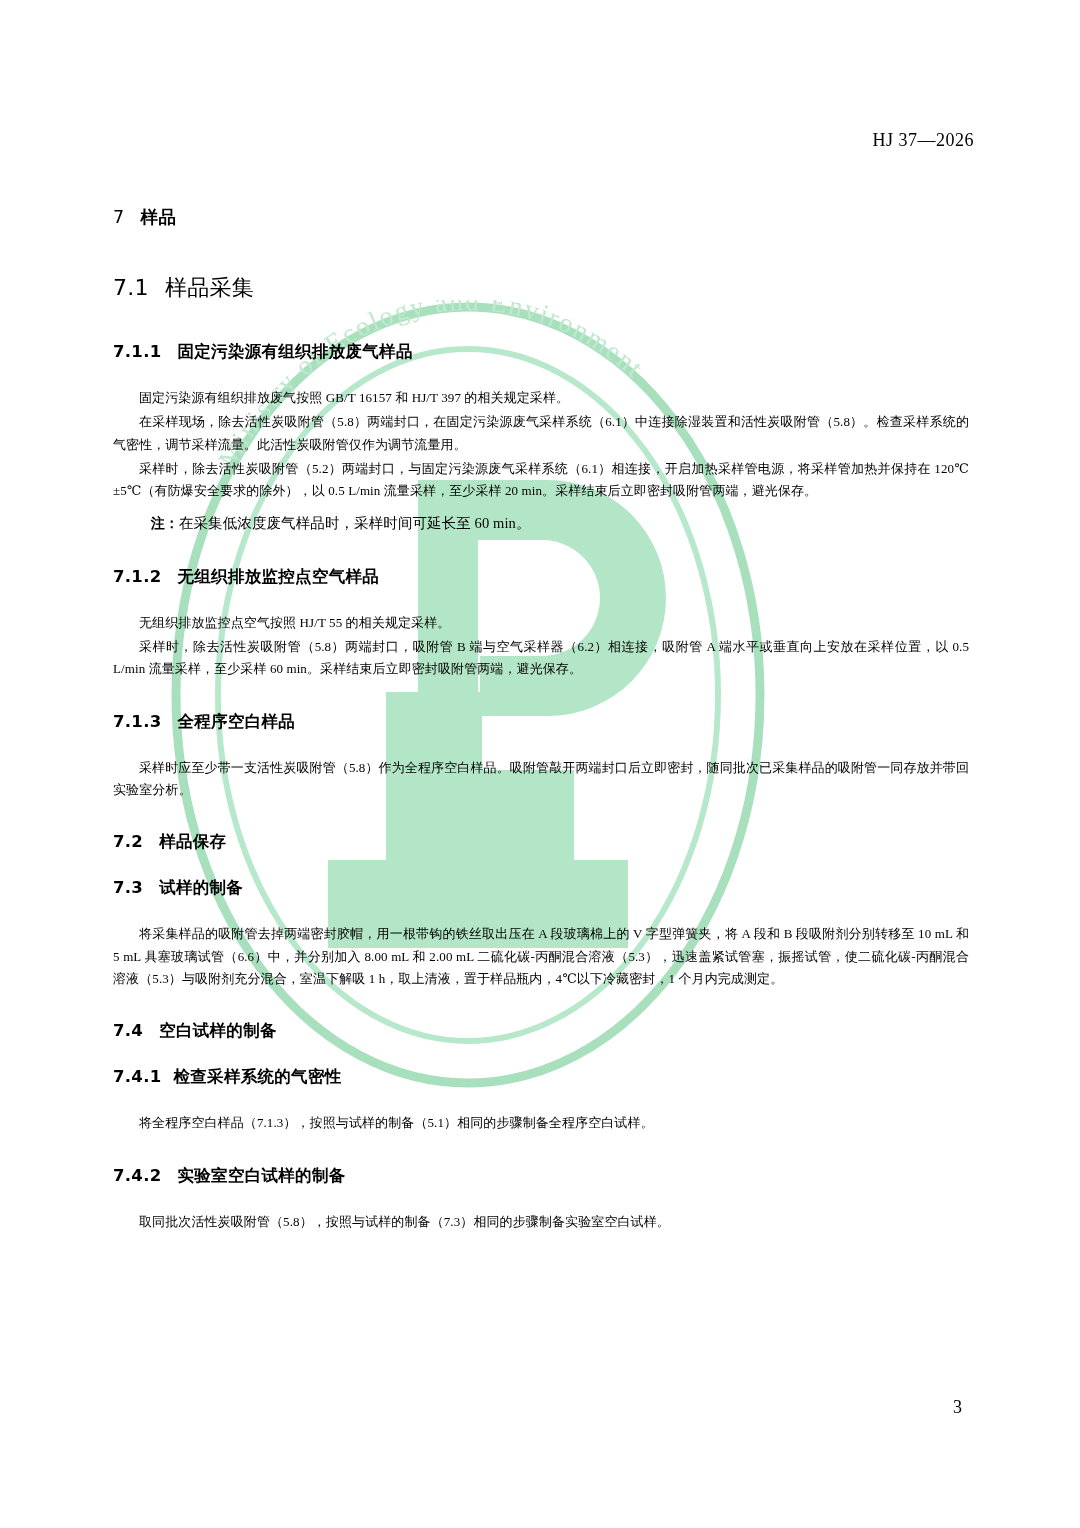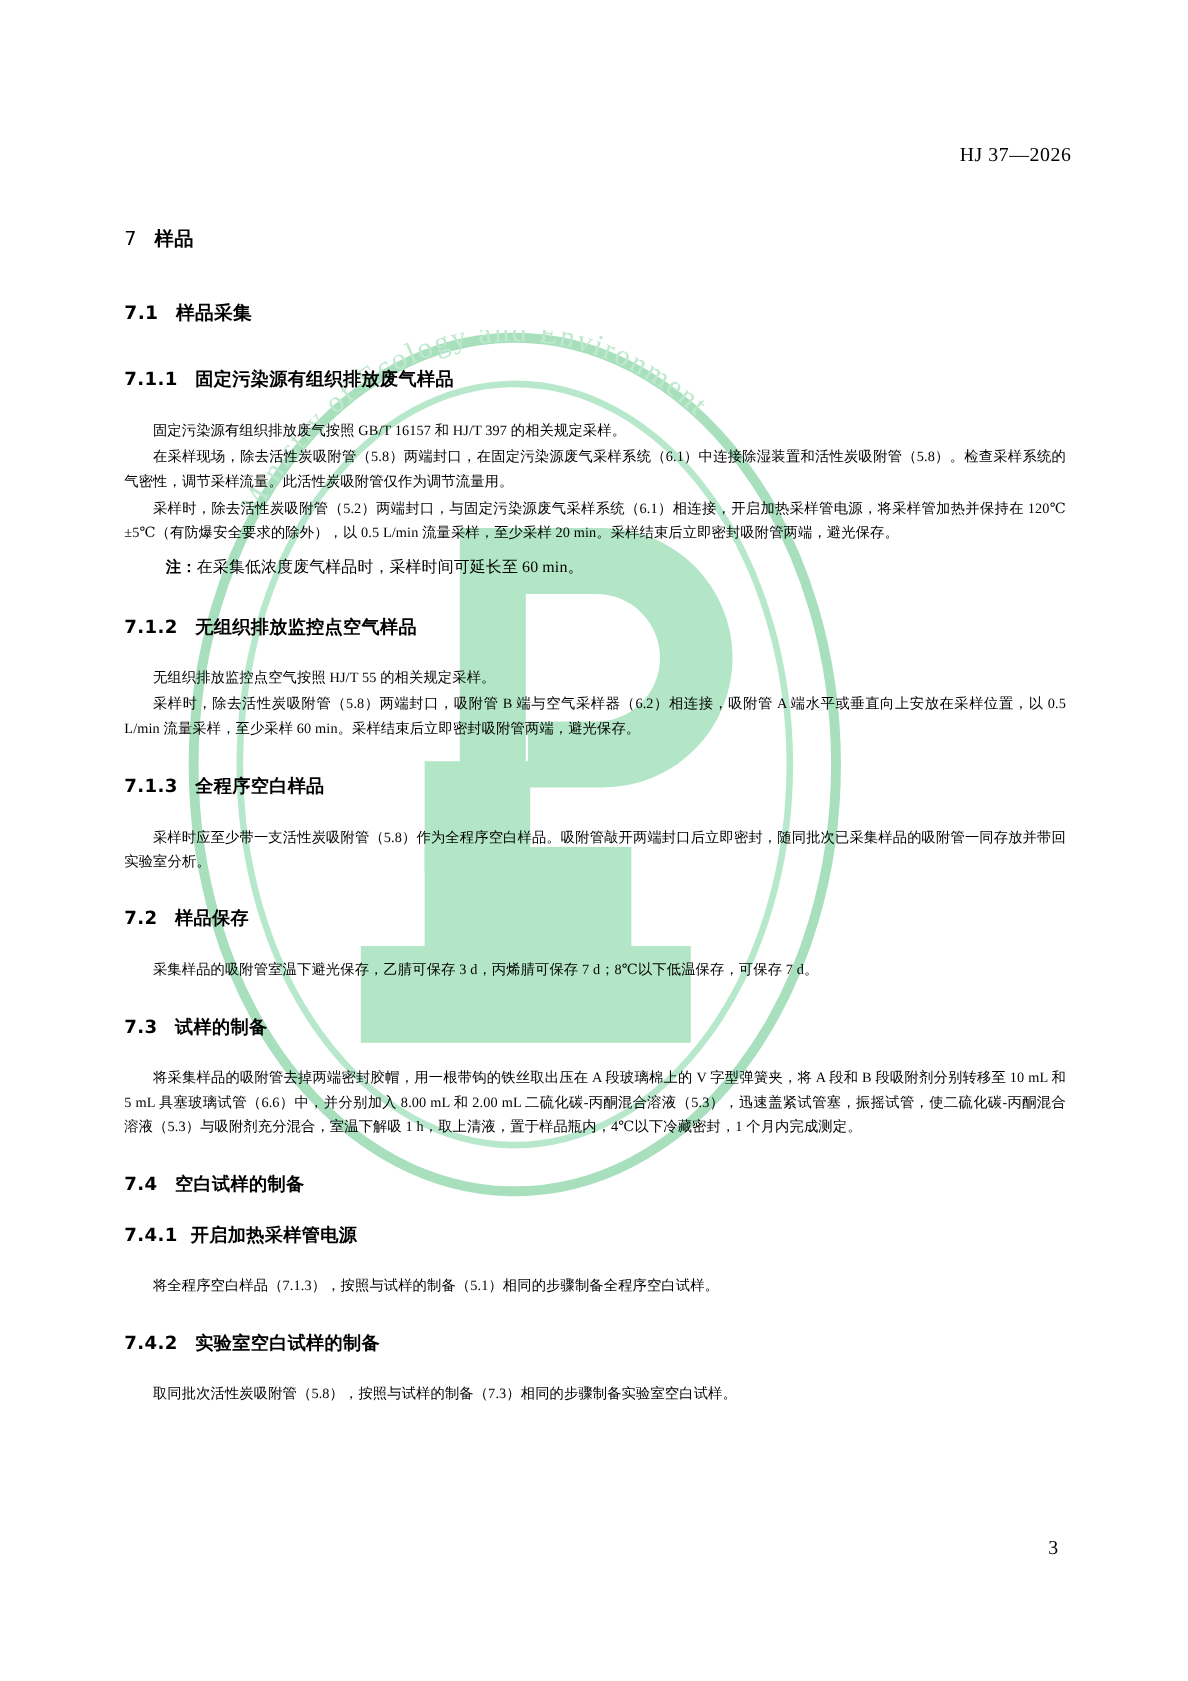--- a/index.html
+++ b/index.html
@@ -63,22 +63,22 @@
     font-weight: bold;
     font-size: 17.5px;
     margin: 0 0 44px 0;
     letter-spacing: 0.4px;
   }
   .h1 .num { font-weight: normal; }
   .h1 .num::after { content: ""; }
 
   .h2 {
     font-family: "DejaVu Sans", "Liberation Sans", sans-serif;
-    font-weight: bold;
-    font-size: 17px;
+    font-weight: normal;
+    font-size: 22px;
     margin: 0 0 38px 0;
     letter-spacing: 0.3px;
   }
 
   .h3 {
     font-family: "DejaVu Sans", "Liberation Sans", sans-serif;
     font-weight: bold;
     font-size: 16.5px;
     margin: 0 0 24px 0;
     letter-spacing: 0.3px;
@@ -185,33 +185,30 @@
       </div>
 
       <div class="h3"><span>7.1.3</span><span class="h-sp"></span><span>全程序空白样品</span></div>
 
       <div class="blk">
         <p class="para">采样时应至少带一支活性炭吸附管（5.8）作为全程序空白样品。吸附管敲开两端封口后立即密封，随同批次已采集样品的吸附管一同存放并带回实验室分析。</p>
       </div>
 
       <div class="h3"><span>7.2</span><span class="h-sp"></span><span>样品保存</span></div>
 
-      <div class="blk">
-        <p class="para">采集样品的吸附管室温下避光保存，乙腈可保存 3 d，丙烯腈可保存 7 d；8℃以下低温保存，可保存 7 d。</p>
-      </div>
 
       <div class="h3"><span>7.3</span><span class="h-sp"></span><span>试样的制备</span></div>
 
       <div class="blk">
         <p class="para">将采集样品的吸附管去掉两端密封胶帽，用一根带钩的铁丝取出压在 A 段玻璃棉上的 V 字型弹簧夹，将 A 段和 B 段吸附剂分别转移至 10 mL 和 5 mL 具塞玻璃试管（6.6）中，并分别加入 8.00 mL 和 2.00 mL 二硫化碳-丙酮混合溶液（5.3），迅速盖紧试管塞，振摇试管，使二硫化碳-丙酮混合溶液（5.3）与吸附剂充分混合，室温下解吸 1 h，取上清液，置于样品瓶内，4℃以下冷藏密封，1 个月内完成测定。</p>
       </div>
 
       <div class="h3"><span>7.4</span><span class="h-sp"></span><span>空白试样的制备</span></div>
 
-      <div class="h3"><span>7.4.1</span><span class="h-sp-sm"></span><span>开启加热采样管电源</span></div>
+      <div class="h3"><span>7.4.1</span><span class="h-sp-sm"></span><span>检查采样系统的气密性</span></div>
 
       <div class="blk">
         <p class="para">将全程序空白样品（7.1.3），按照与试样的制备（5.1）相同的步骤制备全程序空白试样。</p>
       </div>
 
       <div class="h3"><span>7.4.2</span><span class="h-sp"></span><span>实验室空白试样的制备</span></div>
 
       <div class="blk">
         <p class="para">取同批次活性炭吸附管（5.8），按照与试样的制备（7.3）相同的步骤制备实验室空白试样。</p>
       </div>

